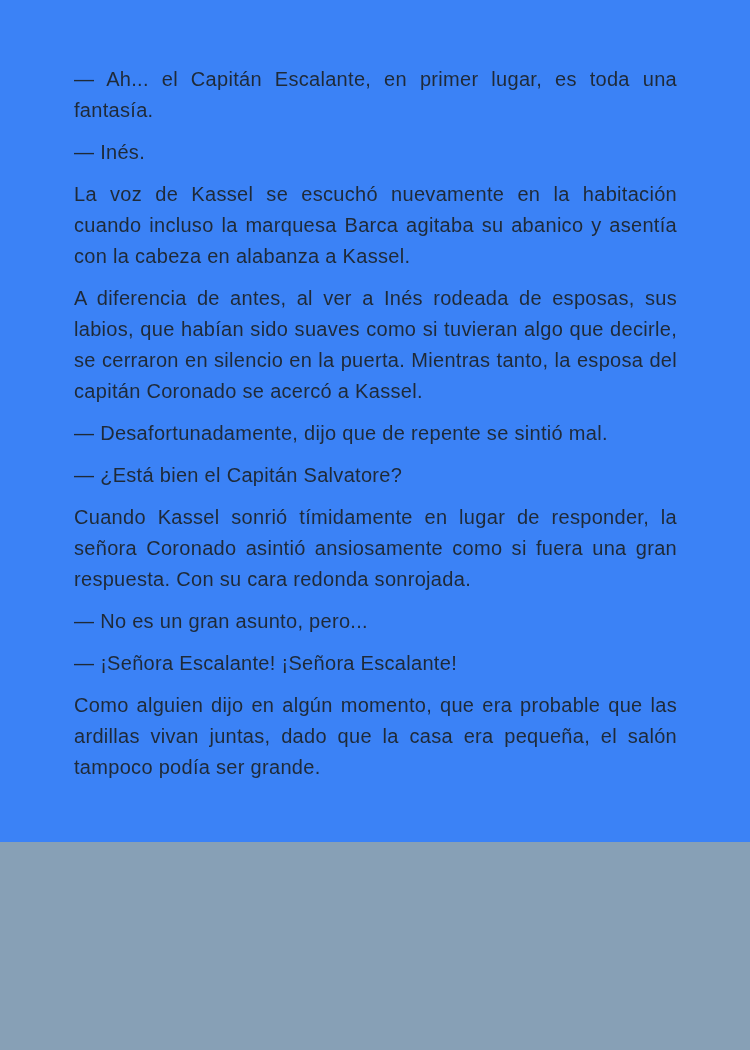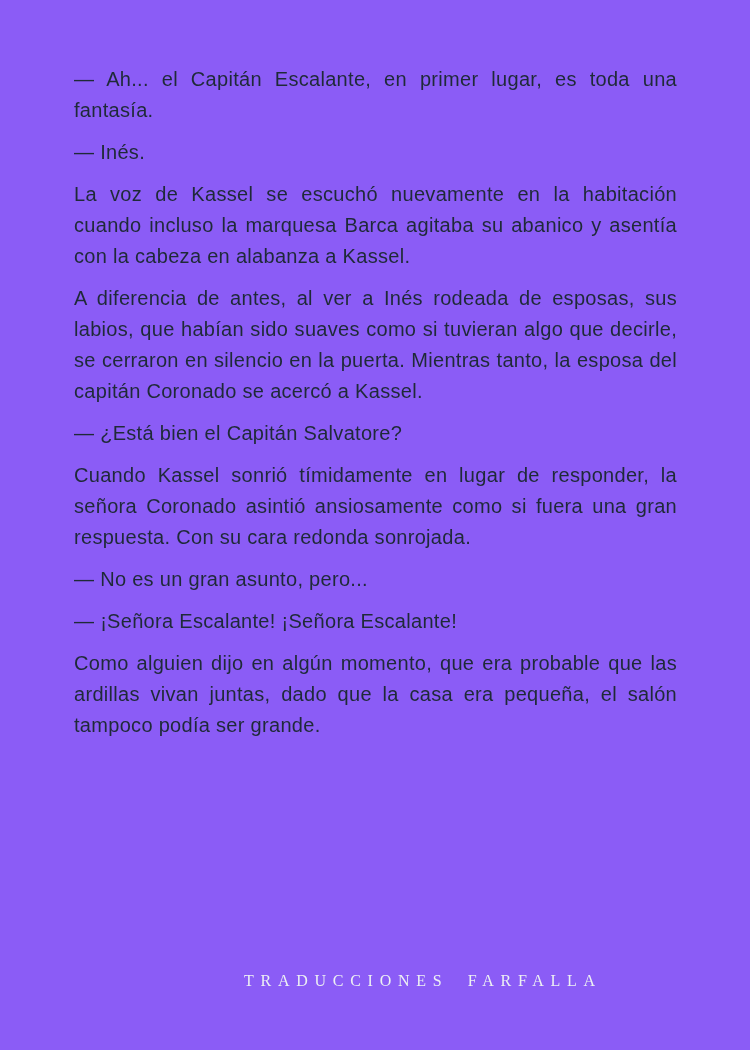--- a/index.html
+++ b/index.html
@@ -3,22 +3,22 @@
 <meta charset="utf-8">
 <style>
   html, body {
     margin: 0;
     padding: 0;
     background: #87A0B6;
   }
   .page {
     position: relative;
     width: 750px;
-    height: 1050px;
-    background: #8b5cf6;
+    height: 842px;
+    background: #3b82f6;
     overflow: hidden;
     font-family: "Liberation Sans", sans-serif;
   }
   .text-block {
     position: absolute;
     top: 64px;
     left: 74px;
     width: 603px;
   }
   .para {
@@ -47,20 +47,21 @@
 </style>
 </head>
 <body>
 
 <div class="page">
   <main class="text-block">
       <p class="para">— Ah... el Capitán Escalante, en primer lugar, es toda una fantasía.</p>
       <p class="para">— Inés.</p>
       <p class="para">La voz de Kassel se escuchó nuevamente en la habitación cuando incluso la marquesa Barca agitaba su abanico y asentía con la cabeza en alabanza a Kassel.</p>
       <p class="para">A diferencia de antes, al ver a Inés rodeada de esposas, sus labios, que habían sido suaves como si tuvieran algo que decirle, se cerraron en silencio en la puerta. Mientras tanto, la esposa del capitán Coronado se acercó a Kassel.</p>
+      <p class="para">— Desafortunadamente, dijo que de repente se sintió mal.</p>
       <p class="para">— ¿Está bien el Capitán Salvatore?</p>
       <p class="para">Cuando Kassel sonrió tímidamente en lugar de responder, la señora Coronado asintió ansiosamente como si fuera una gran respuesta. Con su cara redonda sonrojada.</p>
       <p class="para">— No es un gran asunto, pero...</p>
       <p class="para">— ¡Señora Escalante! ¡Señora Escalante!</p>
       <p class="para">Como alguien dijo en algún momento, que era probable que las ardillas vivan juntas, dado que la casa era pequeña, el salón tampoco podía ser grande.</p>
     </main>
   <footer class="watermark">TRADUCCIONES FARFALLA</footer>
 </div>
 
 </body></html>

